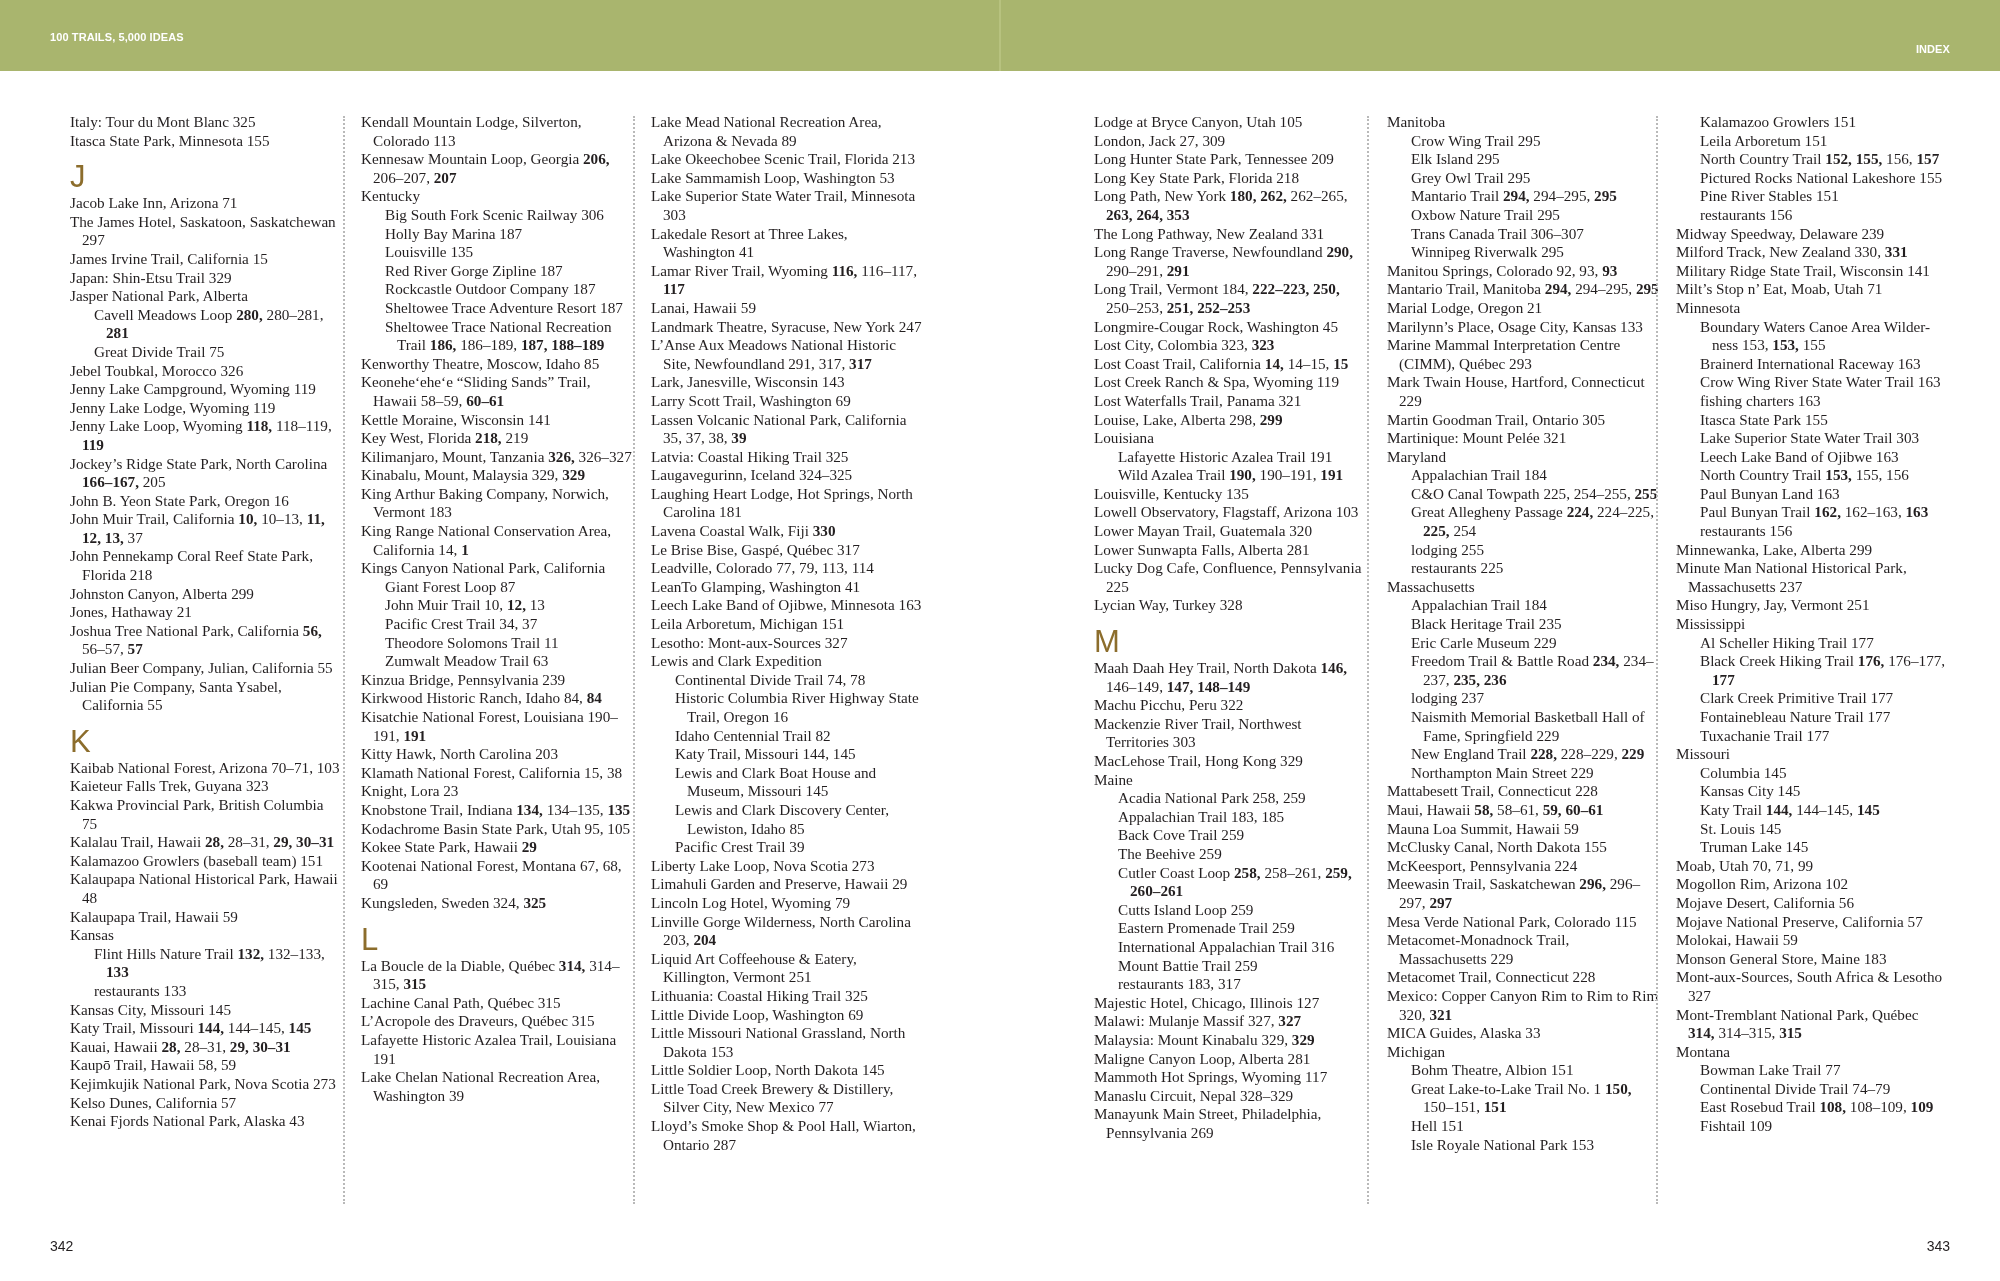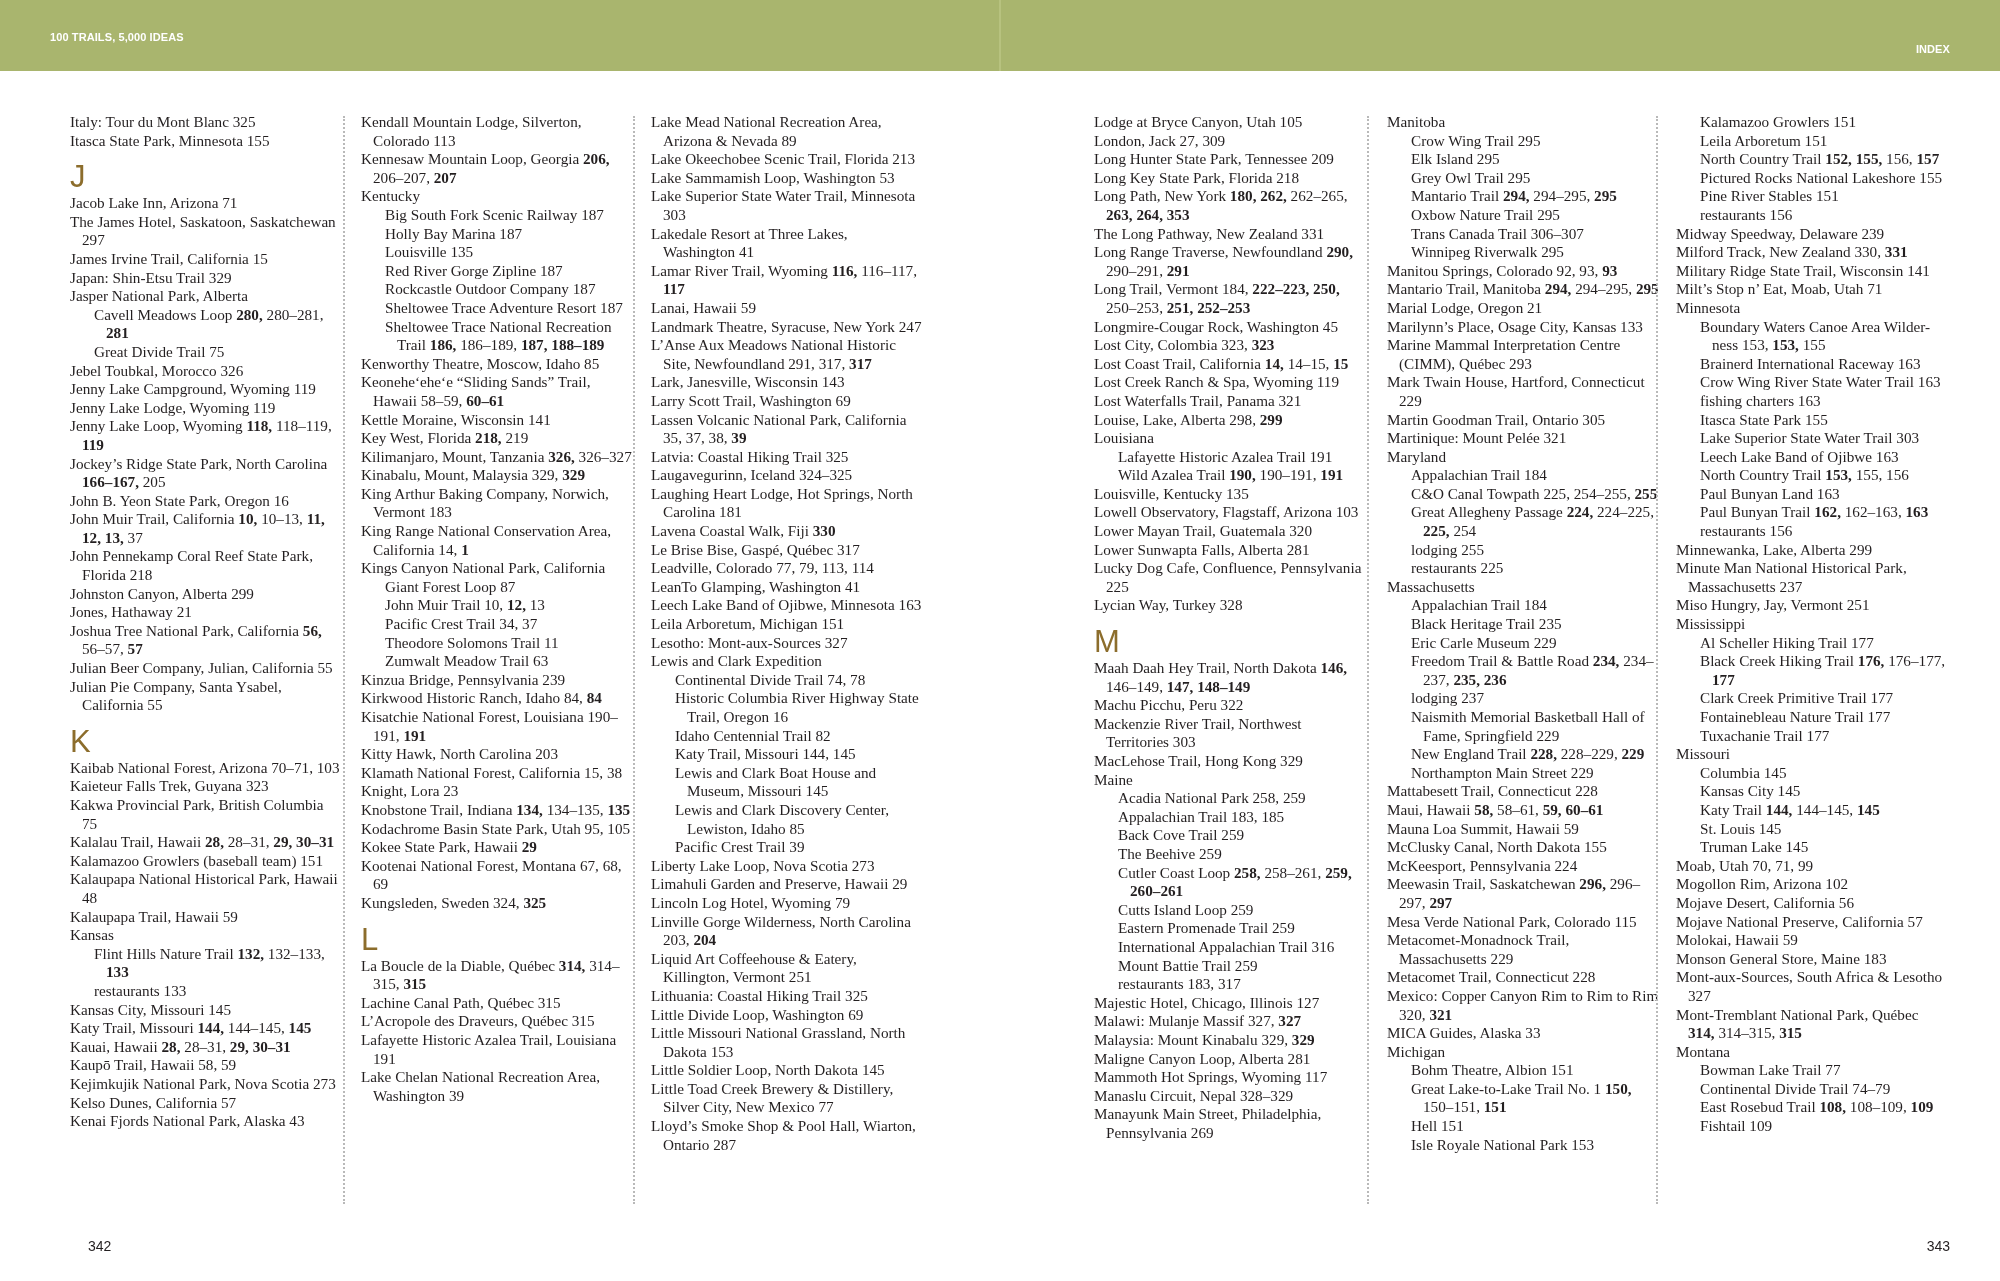--- a/index.html
+++ b/index.html
@@ -37,21 +37,21 @@
 
   .letter-head {
     font-family: "Liberation Sans", "DejaVu Sans", sans-serif;
     font-size: 31px; line-height: 30px; color: #8c6d2c;
     margin-top: 12px; margin-bottom: 2px; font-weight: normal;
   }
 
   .folio {
     position: absolute; top: 1238px;
     font-family: "Liberation Sans", "DejaVu Sans", sans-serif;
-    font-size: 14px; color: #231f20; margin-left: 38px;
+    font-size: 14px; color: #231f20;
   }
   .folio.left { left: 50px; }
   .folio.right { right: 50px; }
 </style>
 </head>
 <body>
 
 <div class="header-band"></div>
 <div class="gutter-line"></div>
 <div class="running-head left">100 TRAILS, 5,000 IDEAS</div>
@@ -98,21 +98,21 @@
     <div class="entry">Kaupō Trail, Hawaii 58, 59</div>
     <div class="entry">Kejimkujik National Park, Nova Scotia 273</div>
     <div class="entry">Kelso Dunes, California 57</div>
     <div class="entry">Kenai Fjords National Park, Alaska 43</div>
   </div>
 <div class="col-divider" style="left:343px;"></div>
 <div class="column" style="left:361px;">
     <div class="entry">Kendall Mountain Lodge, Silverton, Colorado 113</div>
     <div class="entry">Kennesaw Mountain Loop, Georgia <b>206,</b> 206–207, <b>207</b></div>
     <div class="entry">Kentucky</div>
-    <div class="entry sub">Big South Fork Scenic Railway 187</div>
+    <div class="entry sub">Big South Fork Scenic Railway 306</div>
     <div class="entry sub">Holly Bay Marina 187</div>
     <div class="entry sub">Louisville 135</div>
     <div class="entry sub">Red River Gorge Zipline 187</div>
     <div class="entry sub">Rockcastle Outdoor Company 187</div>
     <div class="entry sub">Sheltowee Trace Adventure Resort 187</div>
     <div class="entry sub">Sheltowee Trace National Recreation Trail <b>186,</b> 186–189, <b>187, 188–189</b></div>
     <div class="entry">Kenworthy Theatre, Moscow, Idaho 85</div>
     <div class="entry">Keonehe‘ehe‘e “Sliding Sands” Trail, Hawaii 58–59, <b>60–61</b></div>
     <div class="entry">Kettle Moraine, Wisconsin 141</div>
     <div class="entry">Key West, Florida <b>218,</b> 219</div>

